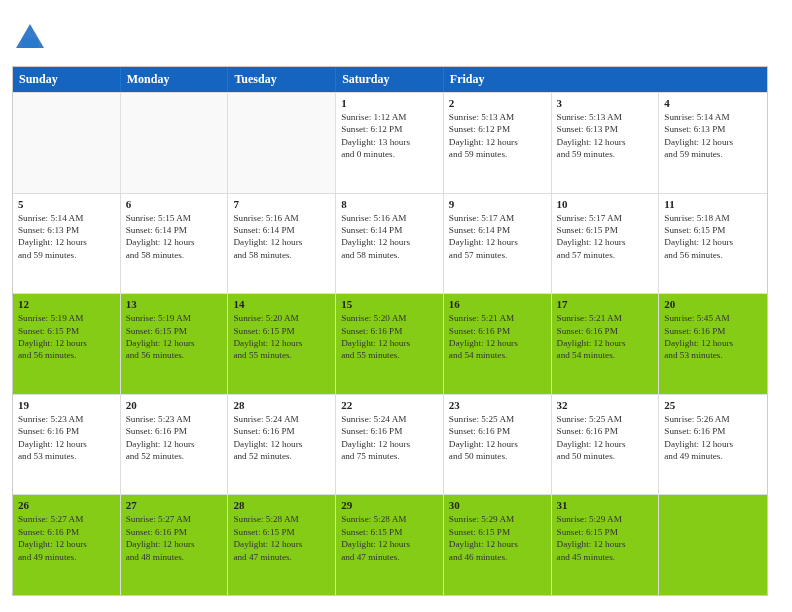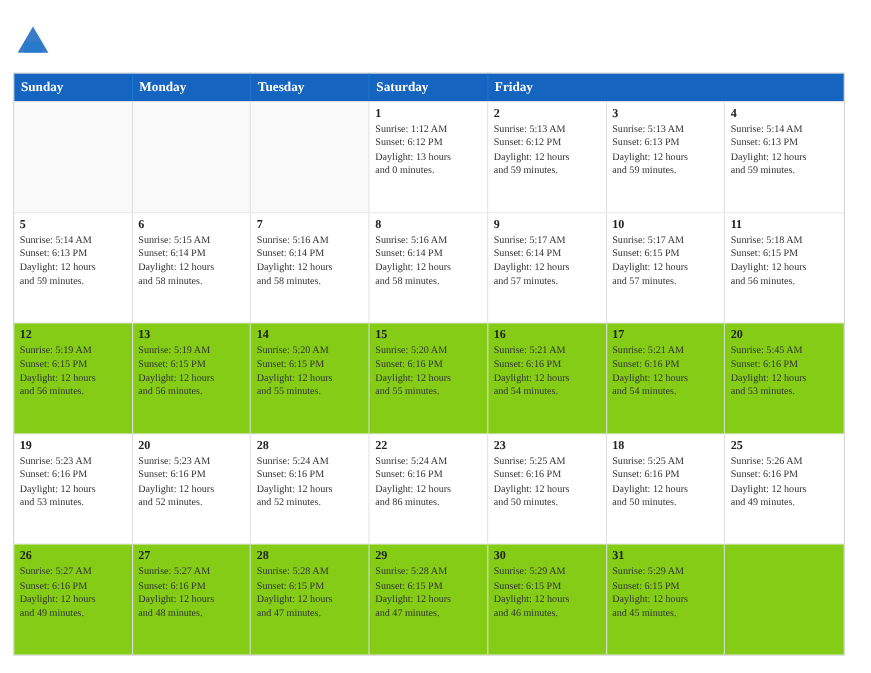--- a/index.html
+++ b/index.html
@@ -292,31 +292,31 @@
             <div class="cell-line">Sunrise: 5:24 AM</div>
             <div class="cell-line">Sunset: 6:16 PM</div>
             <div class="cell-line">Daylight: 12 hours</div>
             <div class="cell-line">and 52 minutes.</div>
           </div>
           <div class="cal-cell">
             <span class="day-num">22</span>
             <div class="cell-line">Sunrise: 5:24 AM</div>
             <div class="cell-line">Sunset: 6:16 PM</div>
             <div class="cell-line">Daylight: 12 hours</div>
-            <div class="cell-line">and 86 minutes.</div>
+            <div class="cell-line">and 75 minutes.</div>
           </div>
           <div class="cal-cell">
             <span class="day-num">23</span>
             <div class="cell-line">Sunrise: 5:25 AM</div>
             <div class="cell-line">Sunset: 6:16 PM</div>
             <div class="cell-line">Daylight: 12 hours</div>
             <div class="cell-line">and 50 minutes.</div>
           </div>
           <div class="cal-cell">
-            <span class="day-num">18</span>
+            <span class="day-num">32</span>
             <div class="cell-line">Sunrise: 5:25 AM</div>
             <div class="cell-line">Sunset: 6:16 PM</div>
             <div class="cell-line">Daylight: 12 hours</div>
             <div class="cell-line">and 50 minutes.</div>
           </div>
           <div class="cal-cell">
             <span class="day-num">25</span>
             <div class="cell-line">Sunrise: 5:26 AM</div>
             <div class="cell-line">Sunset: 6:16 PM</div>
             <div class="cell-line">Daylight: 12 hours</div>

